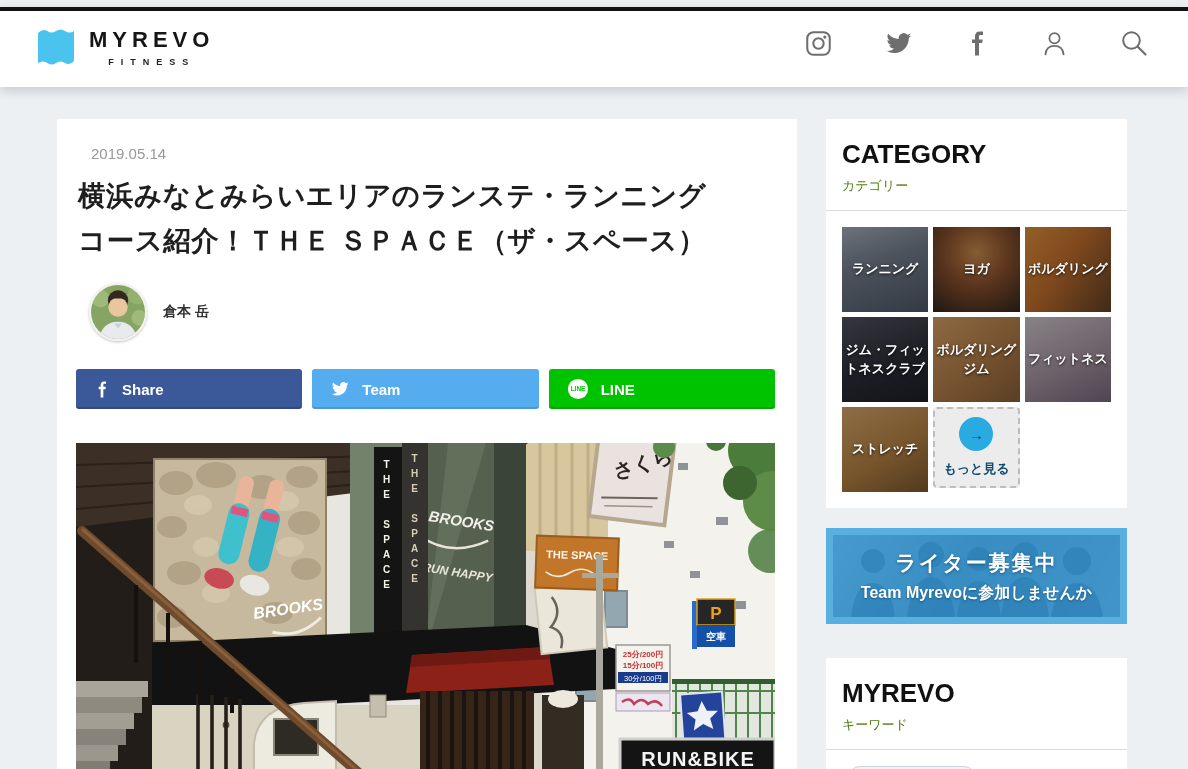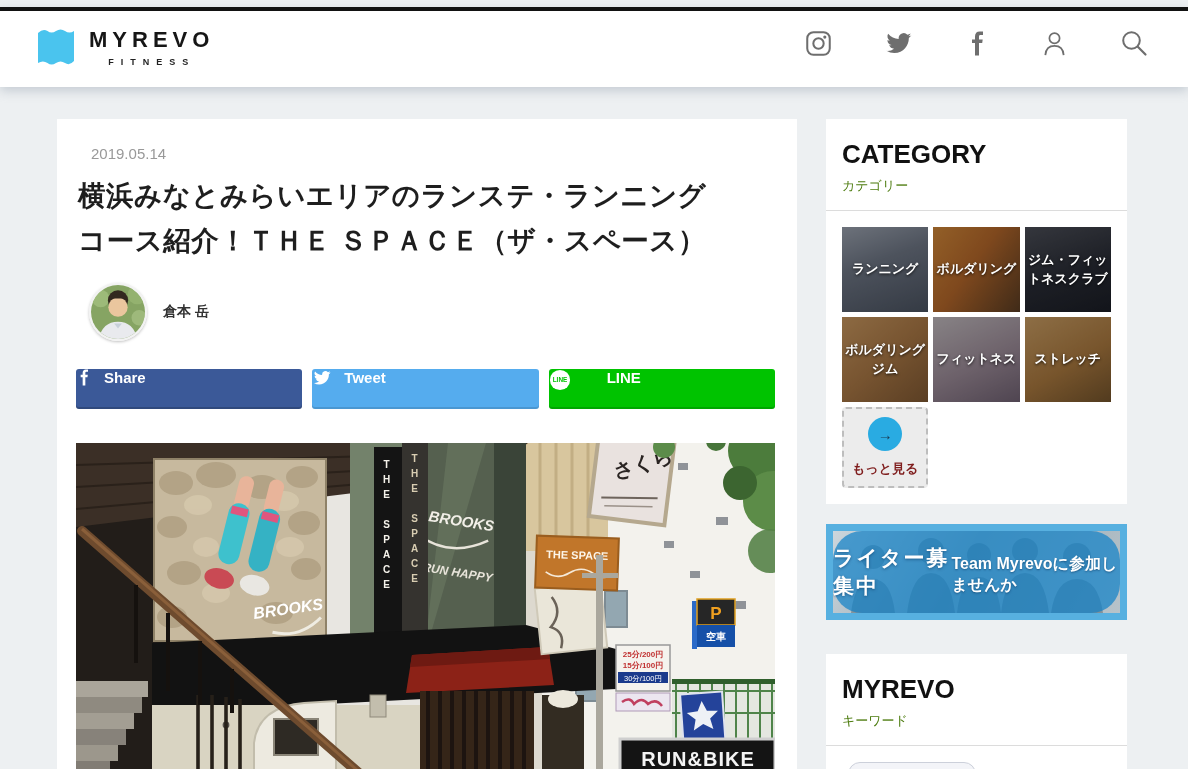--- a/index.html
+++ b/index.html
@@ -21,25 +21,25 @@
   
   .article-card { position:absolute; left:57px; top:119px; width:740px; height:660px; background:#fff; }
   .art-date { position:absolute; left:21px; top:26px; font-size:15px; color:#999;margin-left:13px; }
   .art-title { position:absolute; left:21px; top:54px; width:700px; font-size:27.5px; font-weight:bold;
     color:#1e1e1e; line-height:45px; letter-spacing:.5px; }
   .author { position:absolute; left:32px; top:164px; display:flex; align-items:center; cursor:pointer; }
   .avatar { width:58px; height:58px; border-radius:50%; overflow:hidden; border:2px solid #f2f2f2;
     box-shadow:0 1px 3px rgba(0,0,0,.25); }
   .author-name { margin-left:16px; font-size:14px; font-weight:bold; color:#333; }
   .share-row { position:absolute; left:19px; top:250px; width:699px; display:flex; gap:10px; }
-  .share-btn { flex:1; height:40px; border:none; border-radius:3px; display:flex; align-items:flex-start;
-    color:#fff; font-size:15px; font-weight:bold; font-family:inherit; cursor:pointer; }
+  .share-btn { flex:1; height:40px; border:none; border-radius:3px; display:flex; align-items:center;
+    color:#fff; font-size:15px; font-weight:bold; font-family:inherit; cursor:pointer; padding-left:18px; }
   .btn-fb { background:#3b5998; box-shadow:inset 0 -2px 0 rgba(0,0,0,.18); }
   .btn-tw { background:#55acee; box-shadow:inset 0 -2px 0 rgba(0,0,0,.12); }
-  .btn-line { background:#00c300; box-shadow:inset 0 -2px 0 rgba(0,0,0,.15);gap:24px; }
+  .btn-line { background:#00c300; box-shadow:inset 0 -2px 0 rgba(0,0,0,.15); }
   .share-btn .lbl { margin-left:12px; }
 
   
   .photo { position:absolute; left:19px; top:324px; width:699px; height:345px; overflow:hidden; background:#e8e6e1; }
   .vtext { position:absolute; writing-mode:vertical-rl; text-orientation:upright; font-weight:bold;
     letter-spacing:4px; pointer-events:none; }
   .pillar1-text { left:305px; top:16px; color:#f5f2ea; font-size:10px; height:200px; }
   .pillar2-text { left:333px; top:10px; color:#d8cdb2; font-size:10px; height:210px; }
 
   
@@ -60,27 +60,27 @@
   .tile-4 { background:linear-gradient(160deg,#4e4e52 0%,#26262a 55%,#161619 100%); }
   .tile-5 { background:linear-gradient(140deg,#dba05a 0%,#b97d3d 50%,#8a5a28 100%); }
   .tile-6 { background:linear-gradient(120deg,#45454c 0%,#1e1e24 50%,#0e0e12 100%); }
   .tile-7 { background:linear-gradient(155deg,#d3c8c6 0%,#a8929a 55%,#786471 100%); }
   .tile-8 { background:linear-gradient(150deg,#dca75f 0%,#b97e36 55%,#7c5420 100%); }
   .tile-more { background:#ececec; border:2px dashed #bdbdbd; border-radius:4px;
     flex-direction:column; height:81px; }
   .tile-more::after { display:none; }
   .more-circle { width:34px; height:34px; border-radius:50%; background:#29abe2; display:flex;
     align-items:center; justify-content:center; color:#1b3b52; font-size:15px; font-weight:bold; }
-  .more-label { margin-top:9px; color:#7f1d1d; font-size:13px; font-weight:bold; }
+  .more-label { margin-top:9px; color:#0c4a6e; font-size:13px; font-weight:bold; }
 
   .recruit-banner { margin-top:20px; width:301px; height:96px; border:7px solid #57b0e0; cursor:pointer;
     position:relative; overflow:hidden;
     background:linear-gradient(120deg,#cdd6dc 0%,#97a9b3 45%,#b7c3ca 100%); }
   .recruit-overlay { position:absolute; inset:0; background:rgba(20,130,199,.72); display:flex;
-    flex-direction:row; align-items:center; justify-content:center;border-radius:29px; }
+    flex-direction:column; align-items:center; justify-content:center; }
   .recruit-title { color:#fff; font-size:21px; font-weight:bold; letter-spacing:2px;
     text-shadow:0 1px 3px rgba(0,40,80,.5); }
   .recruit-sub { color:#fff; font-size:16px; font-weight:bold; margin-top:6px;
     text-shadow:0 1px 2px rgba(0,40,80,.5); }
   .recruit-people { position:absolute; inset:0; opacity:.55; }
 
   .keyword-card { margin-top:34px; height:150px; }
   .kw-pill { margin:16px 0 0 6px; width:128px; height:24px; border:1px solid #ccd0da;
     border-radius:12px; background:#f3f4f8; cursor:pointer; }
 </style>
@@ -149,21 +149,21 @@
     <button class="share-btn btn-fb">
       <svg width="16" height="17" viewBox="0 0 24 24">
         <path fill="#fff" d="M15.5 3.5H18V0h-3.2C11.6 0 10 2 10 4.9V8H7v3.6h3V24h4V11.6h3.2l.5-3.6H14V5c0-1 .5-1.5 1.5-1.5z"></path>
       </svg>
       <span class="lbl">Share</span>
     </button>
     <button class="share-btn btn-tw">
       <svg width="20" height="18" viewBox="0 0 24 24">
         <path fill="#fff" d="M23.4 4.8c-.8.4-1.7.6-2.6.8a4.6 4.6 0 0 0 2-2.5c-.9.5-1.9.9-2.9 1.1A4.5 4.5 0 0 0 12.1 7c0 .36.04.7.11 1A12.9 12.9 0 0 1 2.8 3.3 4.53 4.53 0 0 0 4.2 9.4c-.73-.02-1.42-.22-2.02-.55v.06a4.55 4.55 0 0 0 3.64 4.45c-.66.18-1.36.2-2.05.08a4.55 4.55 0 0 0 4.24 3.16A9.1 9.1 0 0 1 1.3 18.5a12.8 12.8 0 0 0 6.96 2.04c8.35 0 12.92-6.92 12.92-12.92l-.02-.59a9.2 9.2 0 0 0 2.24-2.33z"></path>
       </svg>
-      <span class="lbl">Tweet</span>
+      <span class="lbl">Team</span>
     </button>
     <button class="share-btn btn-line">
       <svg width="22" height="22" viewBox="0 0 24 24">
         <circle cx="12" cy="12" r="11" fill="#fff"></circle>
         <text x="12" y="14.6" text-anchor="middle" font-size="7" font-weight="bold" fill="#00c300">LINE</text>
       </svg>
       <span class="lbl">LINE</span>
     </button>
   </div>
 
@@ -382,20 +382,23 @@
 <div class="sidebar">
 
   <div class="side-card">
     <div class="side-title">CATEGORY</div>
     <div class="side-sub">カテゴリー</div>
     <hr>
     <div class="tile-grid">
       <div class="tile tile-1">
         <span class="tlabel">ランニング</span>
         </div>
+      <div class="tile tile-2">
+        <span class="tlabel">ヨガ</span>
+        </div>
       <div class="tile tile-3">
         <span class="tlabel">ボルダリング</span>
         </div>
       <div class="tile tile-4">
         <span class="tlabel">ジム・フィットネスクラブ</span>
         </div>
       <div class="tile tile-5">
         <span class="tlabel">ボルダリングジム</span>
         </div>
       <div class="tile tile-7">

